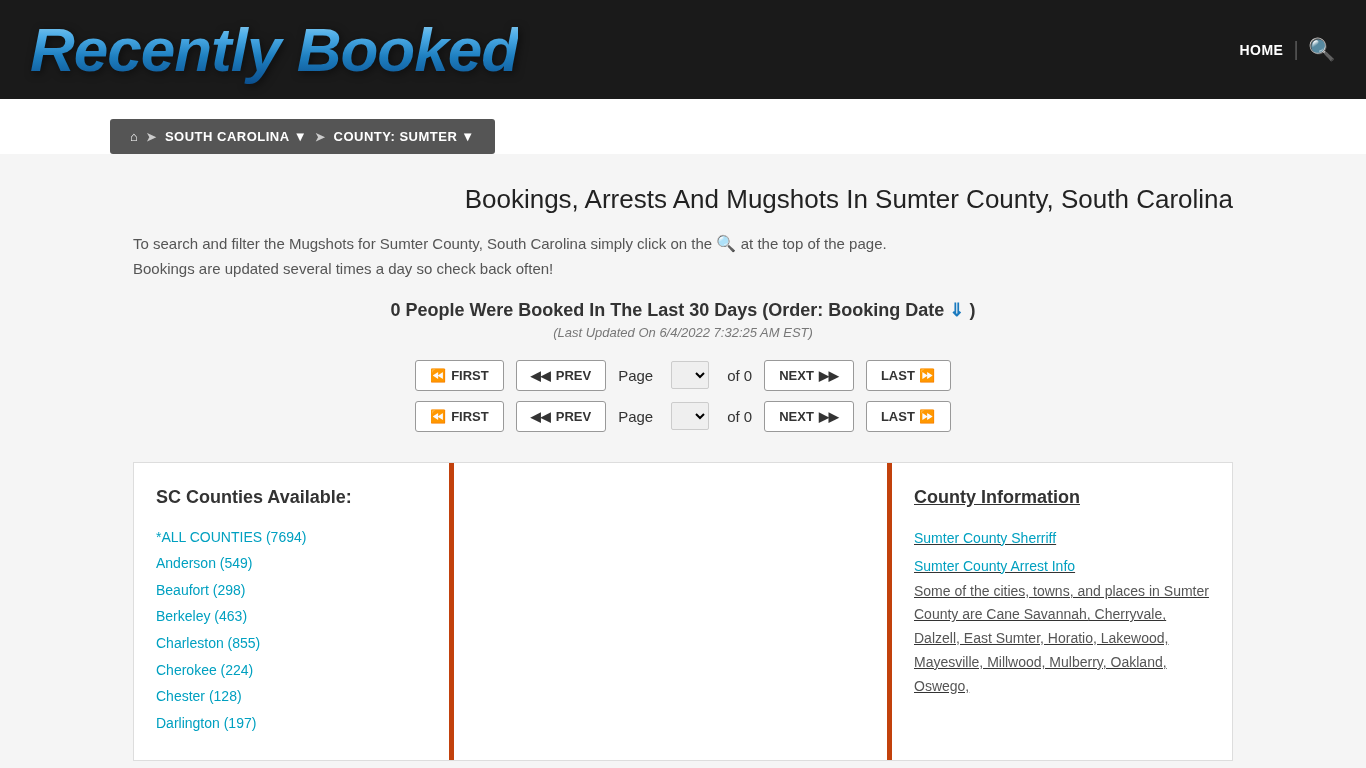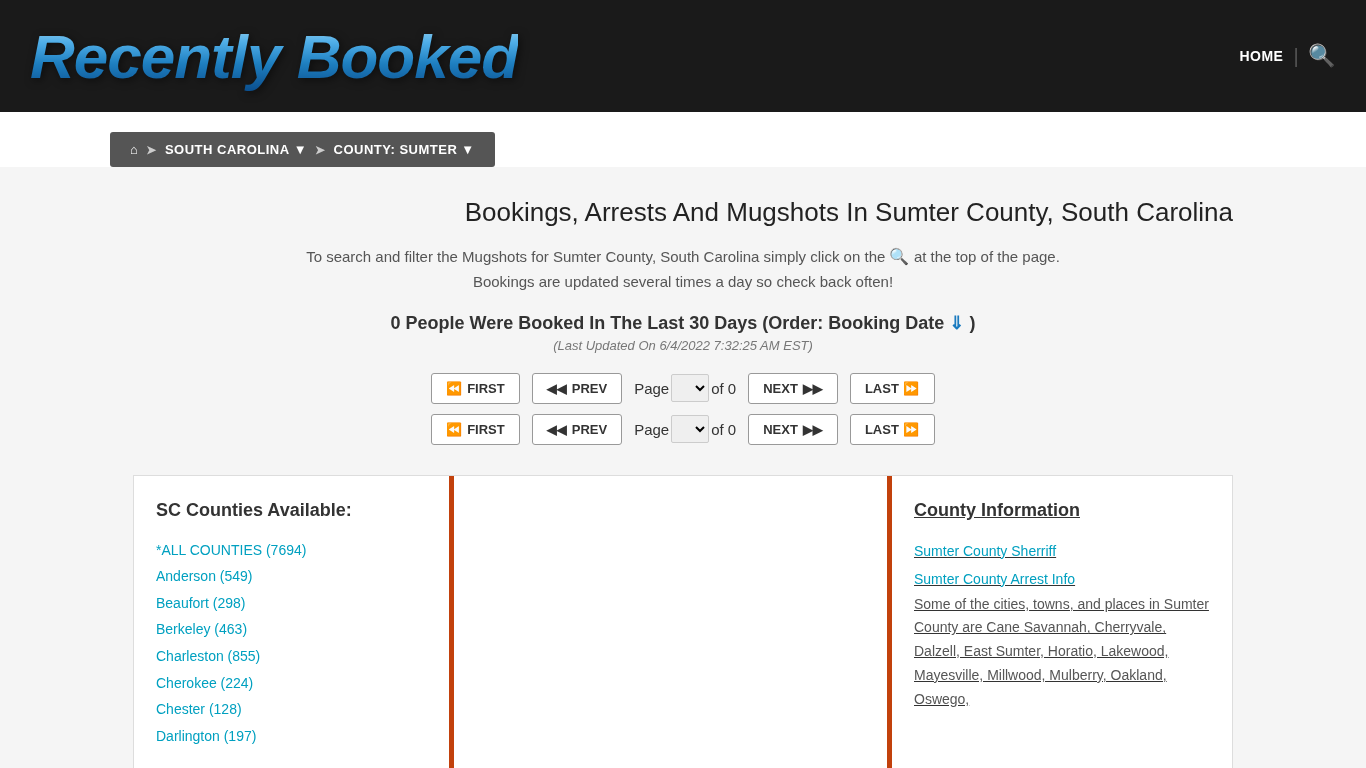--- a/index.html
+++ b/index.html
@@ -5,21 +5,21 @@
     * { margin: 0; padding: 0; box-sizing: border-box; }
     body { font-family: Arial, sans-serif; background: #f5f5f5; color: #333; font-size: 15px; }
 
     
     .header {
       background: #1a1a1a;
       padding: 12px 30px;
       display: flex;
       align-items: center;
       justify-content: space-between;
-      height: 112px;
+      height: 99px;
     }
     .logo-text {
       font-size: 62px;
       font-weight: 900;
       font-style: italic;
       font-family: 'Arial Black', Arial, sans-serif;
       background: linear-gradient(180deg, #a8d8f0 0%, #4faee8 30%, #1e7fc0 60%, #0a4d8c 100%);
       -webkit-background-clip: text;
       -webkit-text-fill-color: transparent;
       background-clip: text;
@@ -97,21 +97,21 @@
 
     .page-title {
       text-align: right;
       font-size: 26px;
       font-weight: normal;
       margin: 30px 0 16px 0;
       color: #222;
     }
 
     .description-text {
-      text-align: center;
+      text-align: left;
       color: #555;
       font-size: 15px;
       line-height: 1.6;
       margin-bottom: 10px;
     }
 
     .booking-count-line {
       text-align: center;
       font-size: 18px;
       font-weight: bold;
@@ -136,21 +136,21 @@
     .pagination-row {
       display: flex;
       align-items: center;
       justify-content: center;
       gap: 12px;
       margin: 10px 0;
     }
     .pagination-row .page-info {
       display: flex;
       align-items: center;
-      gap: 2px;
+      gap: 18px;
       font-size: 15px;
       color: #333;
     }
     .page-select {
       border: 1px solid #ccc;
       padding: 4px 8px;
       font-size: 14px;
       border-radius: 2px;
     }
     .btn-page {

